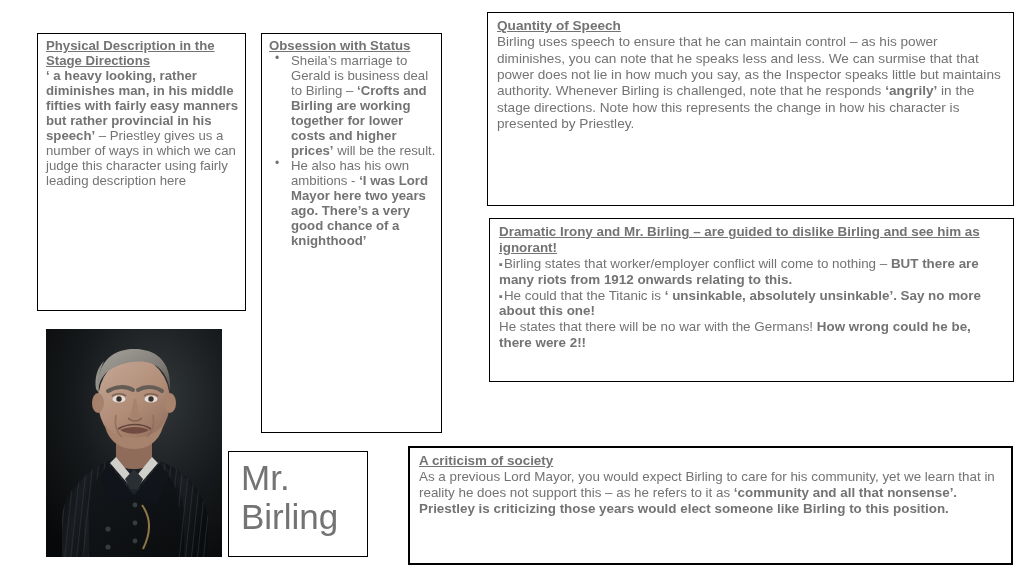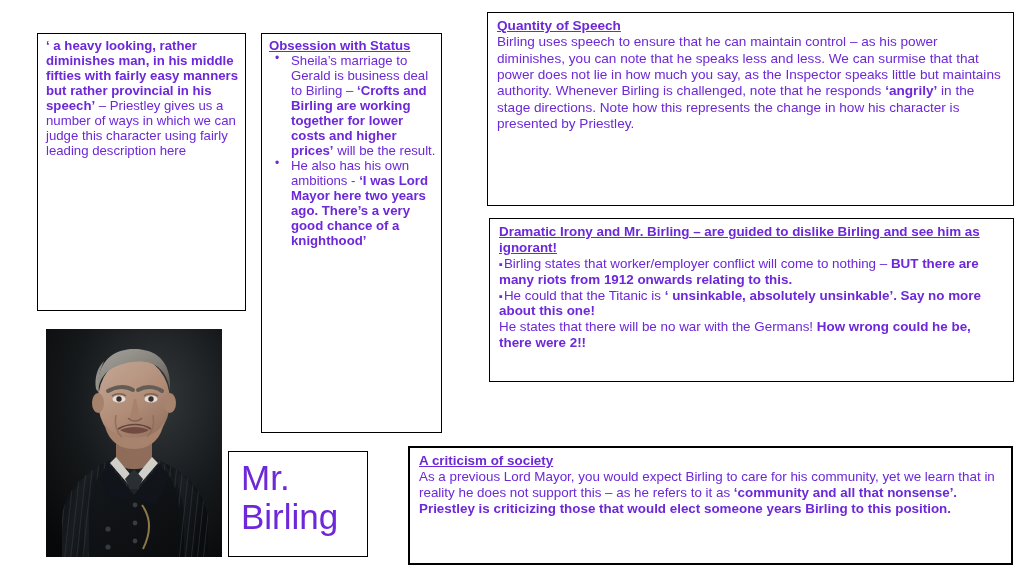--- a/index.html
+++ b/index.html
@@ -19,21 +19,21 @@
   .slide {
     position: absolute;
     inset: 0;
     background: #ffffff;
   }
   .box {
     position: absolute;
     box-sizing: border-box;
     background: #ffffff;
     border: 1.5px solid #000000;
-    color: #6d28d9;
+    color: #737373;
   }
   .box .inner {
     padding: 3px 5px 3px 6px;
   }
   .hdr {
     font-weight: bold;
     text-decoration: underline;
     display: block;
   }
   b { font-weight: bold; }
@@ -144,20 +144,21 @@
   }
   #photo-birling svg { display: block; }
 </style>
 </head>
 <body>
 
 <div class="slide">
 
   <div class="box" id="box-physical">
     <div class="inner">
+      <span class="hdr">Physical Description in the Stage Directions</span>
       <span class="para"><b>‘ a heavy looking, rather diminishes man, in his middle fifties with fairly easy manners but rather provincial in his speech’</b><span class="body"> – Priestley gives us a number of ways in which we can judge this character using fairly leading description here</span></span>
     </div>
   </div>
 
   <div class="box" id="box-obsession">
     <div class="inner">
       <span class="hdr">Obsession with Status</span>
       <ul class="bullets">
         <li><span>Sheila’s marriage to Gerald is business deal to Birling – </span><b>‘Crofts and Birling are working together for lower costs and higher prices’</b><span> will be the result.</span></li>
         <li><span>He also has his own ambitions - </span><b>‘I was Lord Mayor here two years ago. There’s a very good chance of a knighthood’</b><span></span></li>
@@ -184,21 +185,21 @@
   <div class="box" id="box-title">
     <div class="inner">
       <div>Mr.</div>
       <div>Birling</div>
     </div>
   </div>
 
   <div class="box" id="box-criticism">
     <div class="inner">
       <span class="hdr">A criticism of society</span>
-      <span class="para"><span>As a previous Lord Mayor, you would expect Birling to care for his community, yet we learn that in reality he does not support this – as he refers to it as </span><b>‘community and all that nonsense’. Priestley is criticizing those that would elect someone years Birling to this position.</b></span>
+      <span class="para"><span>As a previous Lord Mayor, you would expect Birling to care for his community, yet we learn that in reality he does not support this – as he refers to it as </span><b>‘community and all that nonsense’. Priestley is criticizing those years would elect someone like Birling to this position.</b></span>
     </div>
   </div>
 
   <div id="photo-birling">
     <svg width="176" height="228" viewBox="0 0 176 228" xmlns="http://www.w3.org/2000/svg" aria-hidden="true">
       <defs>
         <radialGradient id="bg" cx="0.62" cy="0.30" r="0.85">
           <stop offset="0%" stop-color="#33383a"></stop>
           <stop offset="55%" stop-color="#16191b"></stop>
           <stop offset="100%" stop-color="#070809"></stop>

